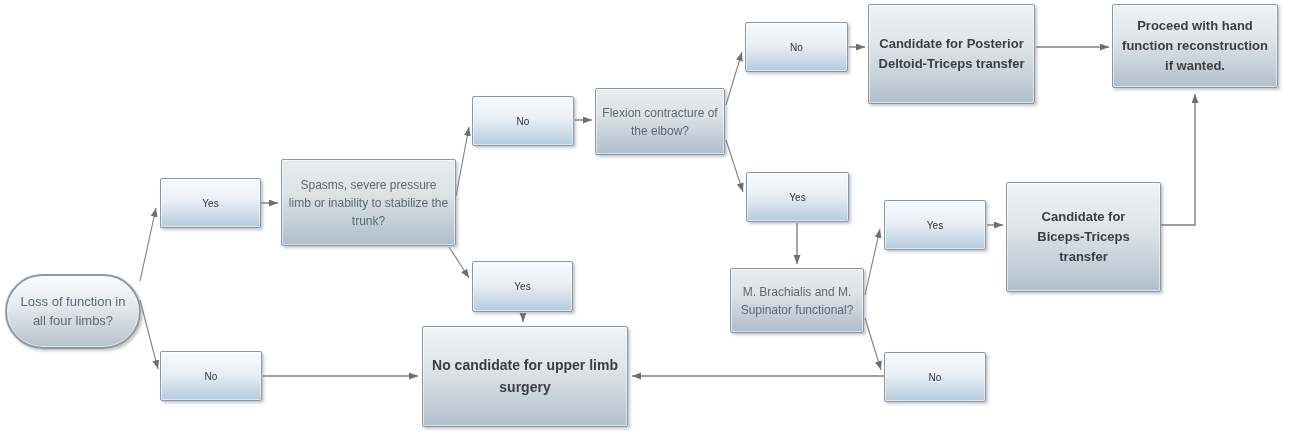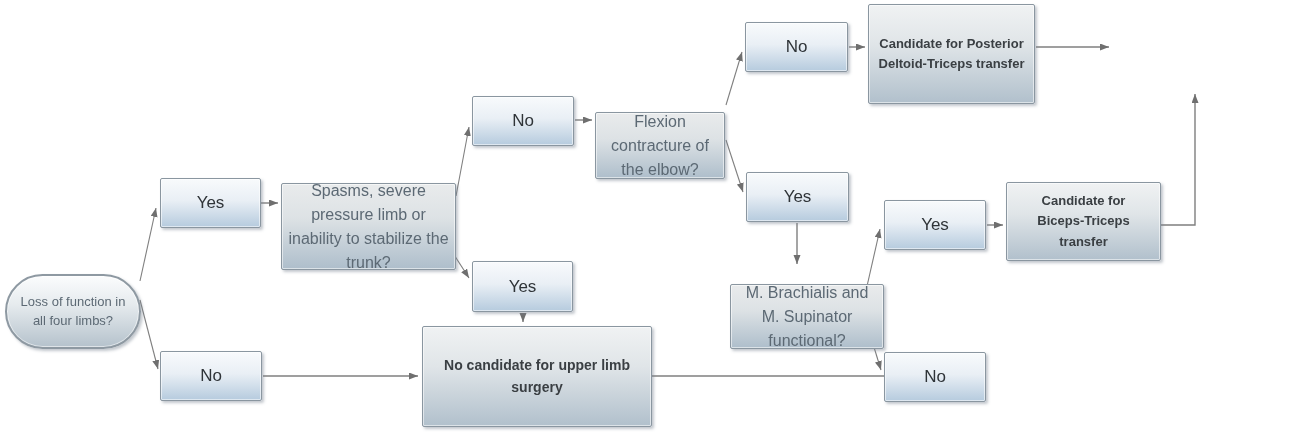--- a/index.html
+++ b/index.html
@@ -15,25 +15,25 @@
     position:absolute;
     display:flex;align-items:center;justify-content:center;
     text-align:center;
     border:1px solid #8a96a0;
     border-radius:2px;
     box-shadow:2px 2px 3px rgba(120,130,145,.45), inset 0 0 0 1px rgba(255,255,255,.55);
     box-sizing:border-box;
   }
   .small{
     background:linear-gradient(180deg,#f8fafc 0%,#e9eff5 45%,#b6cbde 100%);
-    color:#2f3438;font-size:17px;text-align:center;
+    color:#2f3438;font-size:10px;text-align:center;
   }
   .question{
     background:linear-gradient(180deg,#e9ebec 0%,#dde2e5 40%,#aebecb 100%);
-    color:#5c6974;font-size:16px;line-height:1.5;margin-top:24px;
+    color:#5c6974;font-size:12px;line-height:1.5;
   }
   .outcome{
     background:linear-gradient(180deg,#f0f2f3 0%,#e0e5e8 40%,#b1c0cc 100%);
     color:#3a3f43;font-weight:bold;font-size:13px;line-height:1.55;
   }
   .outcome.big{font-size:14px;}
   .oval{
     border-radius:40px;
     border:2px solid #8e99a2;
     background:linear-gradient(180deg,#fbfcfd 0%,#e6ebee 40%,#b5c2cc 100%);
@@ -102,38 +102,41 @@
   </div>
 
   <div class="node small" style="left:745px;top:22px;width:103px;height:50px">
     <span class="lbl">No</span>
   </div>
 
   <div class="node small" style="left:746px;top:172px;width:103px;height:50px">
     <span class="lbl">Yes</span>
   </div>
 
-  <div class="node question" style="left:730px;top:260px;width:154px;height:65px">
+  <div class="node question" style="left:730px;top:268px;width:134px;height:65px">
     <span class="lbl">M. Brachialis and M. Supinator functional?</span>
   </div>
 
   <div class="node small" style="left:884px;top:200px;width:102px;height:50px">
     <span class="lbl">Yes</span>
   </div>
 
   <div class="node small" style="left:884px;top:352px;width:102px;height:50px">
     <span class="lbl">No</span>
   </div>
 
   <div class="node outcome" style="left:868px;top:4px;width:167px;height:100px">
     <span class="lbl">Candidate for Posterior Deltoid-Triceps transfer</span>
   </div>
 
+  <div class="node outcome" style="left:1112px;top:4px;width:166px;height:84px">
+    <span class="lbl">Proceed with hand function reconstruction if wanted.</span>
+  </div>
 
-  <div class="node outcome narrow" style="left:1006px;top:182px;width:155px;height:79px">
+  <div class="node outcome narrow" style="left:1006px;top:182px;width:155px;height:110px">
     <span class="lbl">Candidate for Biceps-Triceps transfer</span>
   </div>
 
-  <div class="node outcome big" style="left:422px;top:326px;width:230px;height:101px">
+  <div class="node outcome big" style="left:422px;top:326px;width:206px;height:101px">
     <span class="lbl">No candidate for upper limb surgery</span>
   </div>
 
 </div>
 
 </body></html>

